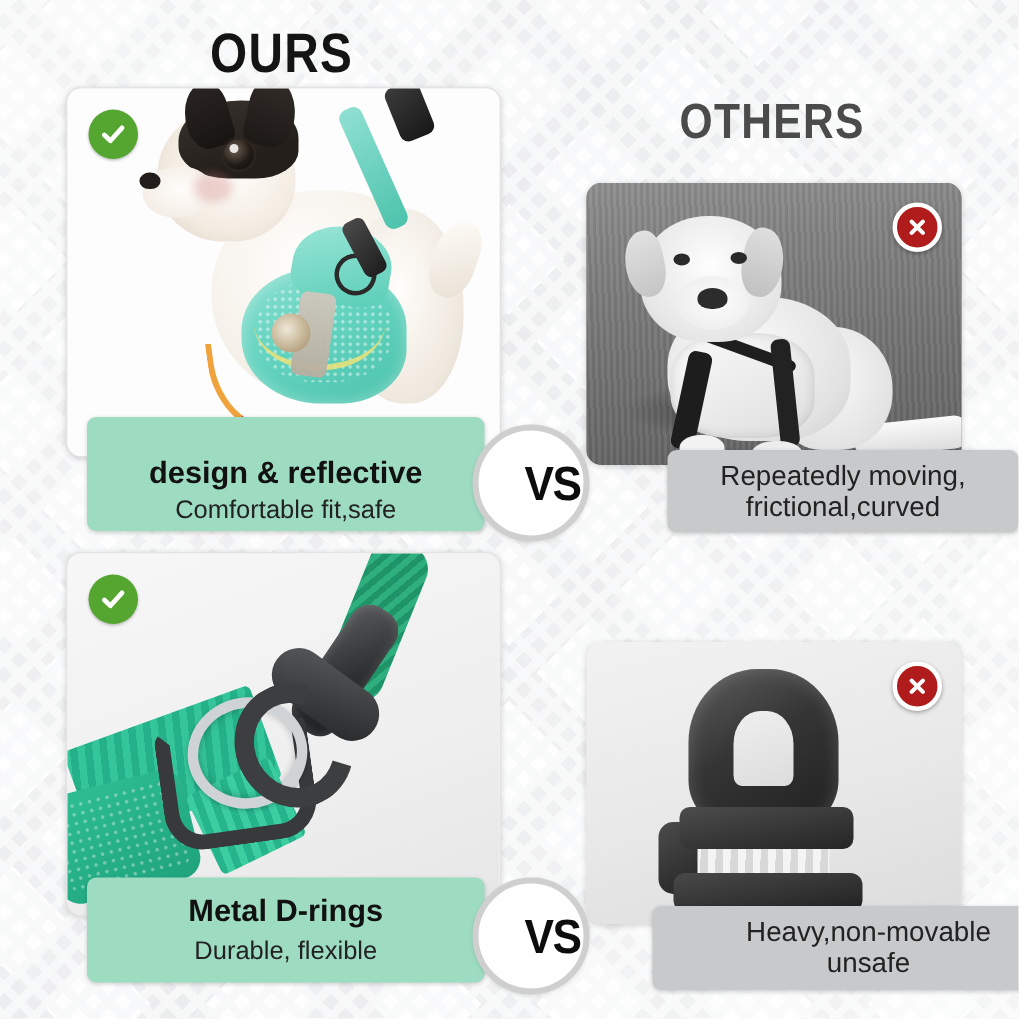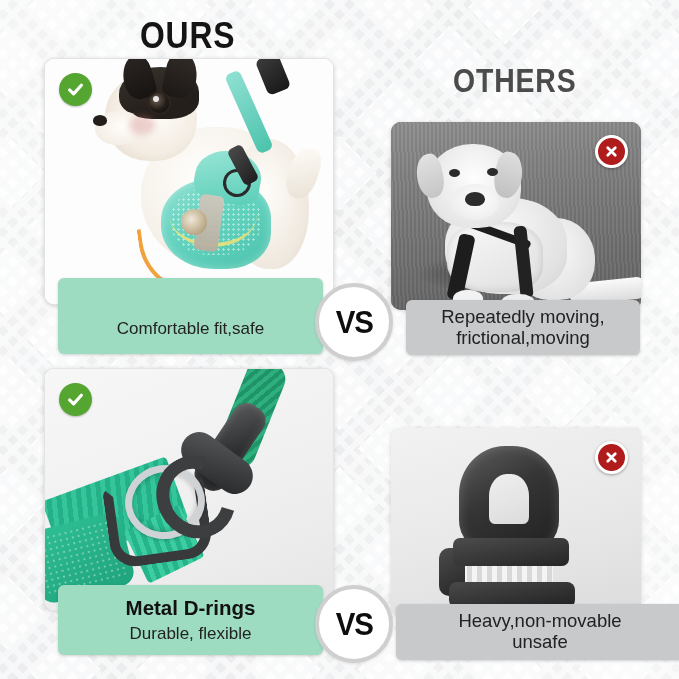--- a/index.html
+++ b/index.html
@@ -59,25 +59,25 @@
     box-shadow:0 1px 3px rgba(0,0,0,.35);width:27px;height:27px;}
   .badge svg{display:block;}
 
   
   .caption{position:absolute;border-radius:6px;z-index:8;
     display:flex;flex-direction:column;align-items:center;justify-content:center;
     text-align:center;box-shadow:0 1px 3px rgba(0,0,0,.18);}
   .caption .t1{font-weight:bold;color:#111;line-height:1.08;}
   .caption .t2{color:#222;line-height:1.15;}
   .caption.green{background:#9edcc2;}
-  .caption.gray{background:#c8c9cb;}
+  .caption.gray{background:#c8c9cb;margin-left:39px;}
 
   
   .vs{position:absolute;border-radius:50%;background:#ffffff;
-    border:4px solid #cfcfcf;display:flex;align-items:center;justify-content:center;
+    border:4px solid #cfcfcf;display:flex;align-items:center;justify-content:flex-end;
     z-index:12;box-shadow:0 1px 3px rgba(0,0,0,.12);}
   .vs span{font-weight:bold;font-size:32px;color:#0d0d0d;letter-spacing:-1px;
     transform:scaleX(.92);}
 
   
   
   .art-tl{background:#fdfdfd;}
   .tl-body{position:absolute;left:96px;top:68px;width:150px;height:140px;
     background:radial-gradient(ellipse at 40% 35%,#fffefc 0%,#f6f1ea 55%,#e7ded2 100%);
     border-radius:48% 46% 44% 50%;}
@@ -291,20 +291,21 @@
   <div class="badge ok" style="left:14px;top:14px;">
     <svg width="19" height="19" viewBox="0 0 24 24" aria-hidden="true">
       <path d="M4.5 12.6 L9.6 17.5 L19.4 6.6" fill="none" stroke="#ffffff" stroke-width="4" stroke-linecap="round" stroke-linejoin="round"></path>
     </svg>
   </div>
 </div>
 
 <div class="caption green" style="left:58px;top:278px;width:265px;height:76px;">
   <div class="t1" style="font-size:20.5px;">
     <br>
+    <span>design &amp; reflective</span>
   </div>
   <div class="t2" style="font-size:17px;margin-top:3px;">Comfortable fit,safe</div>
 </div>
 
 <div class="panel" style="left:391px;top:122px;width:250px;height:188px;background:#6e6e6e;">
   <div class="photo art-tr">
     <div class="tr-shadow"></div>
     <div class="tr-tailwhite"></div>
     <div class="tr-rear"></div>
       <div class="tr-body"></div>
@@ -325,21 +326,21 @@
   <div class="badge no" style="right:13px;top:13px;">
     <svg width="15" height="15" viewBox="0 0 24 24" aria-hidden="true">
       <path d="M6 6 L18 18 M18 6 L6 18" fill="none" stroke="#ffffff" stroke-width="4.5" stroke-linecap="round"></path>
     </svg>
   </div>
 </div>
 
 <div class="caption gray" style="left:406px;top:300px;width:234px;height:55px;">
   <div class="t2" style="font-size:18.5px;line-height:1.12;">
     <span>Repeatedly moving,</span><br>
-    <span>frictional,moving</span>
+    <span>frictional,curved</span>
   </div>
 </div>
 
 <div class="vs" style="left:315px;top:283px;width:70px;height:70px;">
   <span>VS</span>
 </div>
 
 <div class="panel light" style="left:44px;top:368px;width:288px;height:241px;">
   <div class="photo art-bl">
     <div class="bl-rope"></div>

